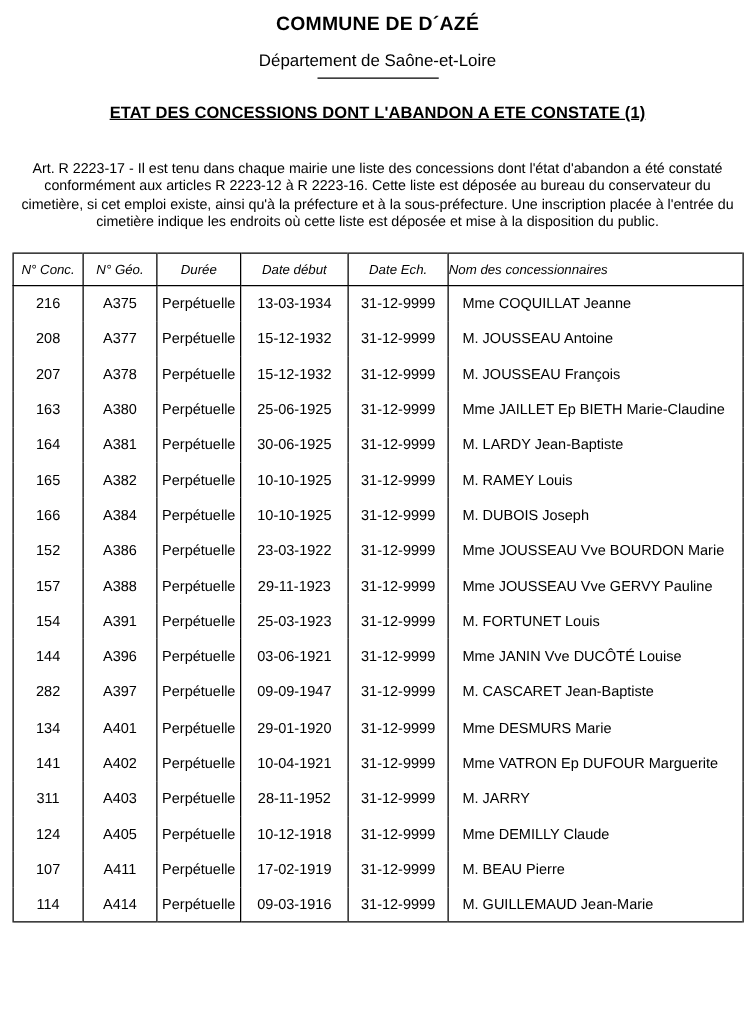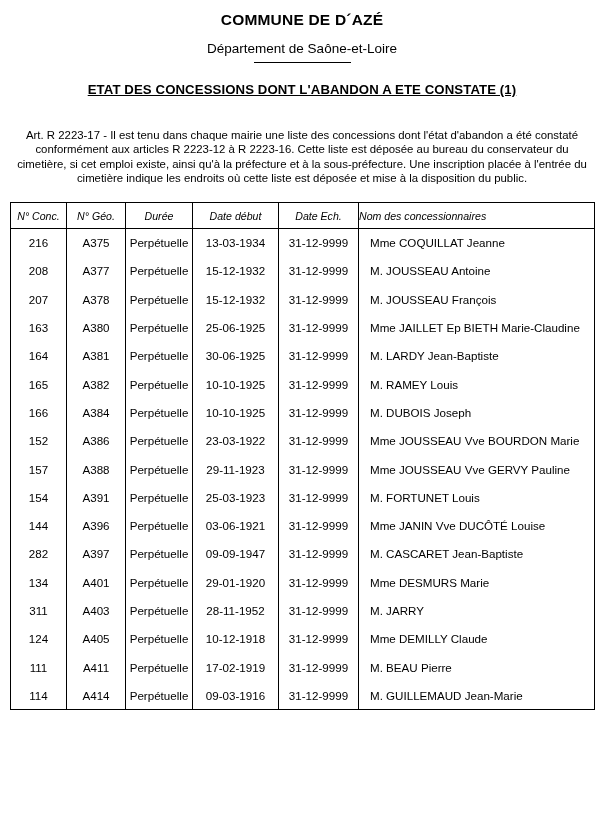--- a/index.html
+++ b/index.html
@@ -264,37 +264,45 @@
           </tr>
           <tr>
             <td>134</td>
             <td>A401</td>
             <td>Perpétuelle</td>
             <td>29-01-1920</td>
             <td>31-12-9999</td>
             <td class="name-cell">Mme DESMURS Marie</td>
           </tr>
           <tr>
+            <td>141</td>
+            <td>A402</td>
+            <td>Perpétuelle</td>
+            <td>10-04-1921</td>
+            <td>31-12-9999</td>
+            <td class="name-cell">Mme VATRON Ep DUFOUR Marguerite</td>
+          </tr>
+          <tr>
             <td>311</td>
             <td>A403</td>
             <td>Perpétuelle</td>
             <td>28-11-1952</td>
             <td>31-12-9999</td>
             <td class="name-cell">M. JARRY</td>
           </tr>
           <tr>
             <td>124</td>
             <td>A405</td>
             <td>Perpétuelle</td>
             <td>10-12-1918</td>
             <td>31-12-9999</td>
             <td class="name-cell">Mme DEMILLY Claude</td>
           </tr>
           <tr>
-            <td>111</td>
+            <td>107</td>
             <td>A411</td>
             <td>Perpétuelle</td>
             <td>17-02-1919</td>
             <td>31-12-9999</td>
             <td class="name-cell">M. BEAU Pierre</td>
           </tr>
           <tr>
             <td>114</td>
             <td>A414</td>
             <td>Perpétuelle</td>

